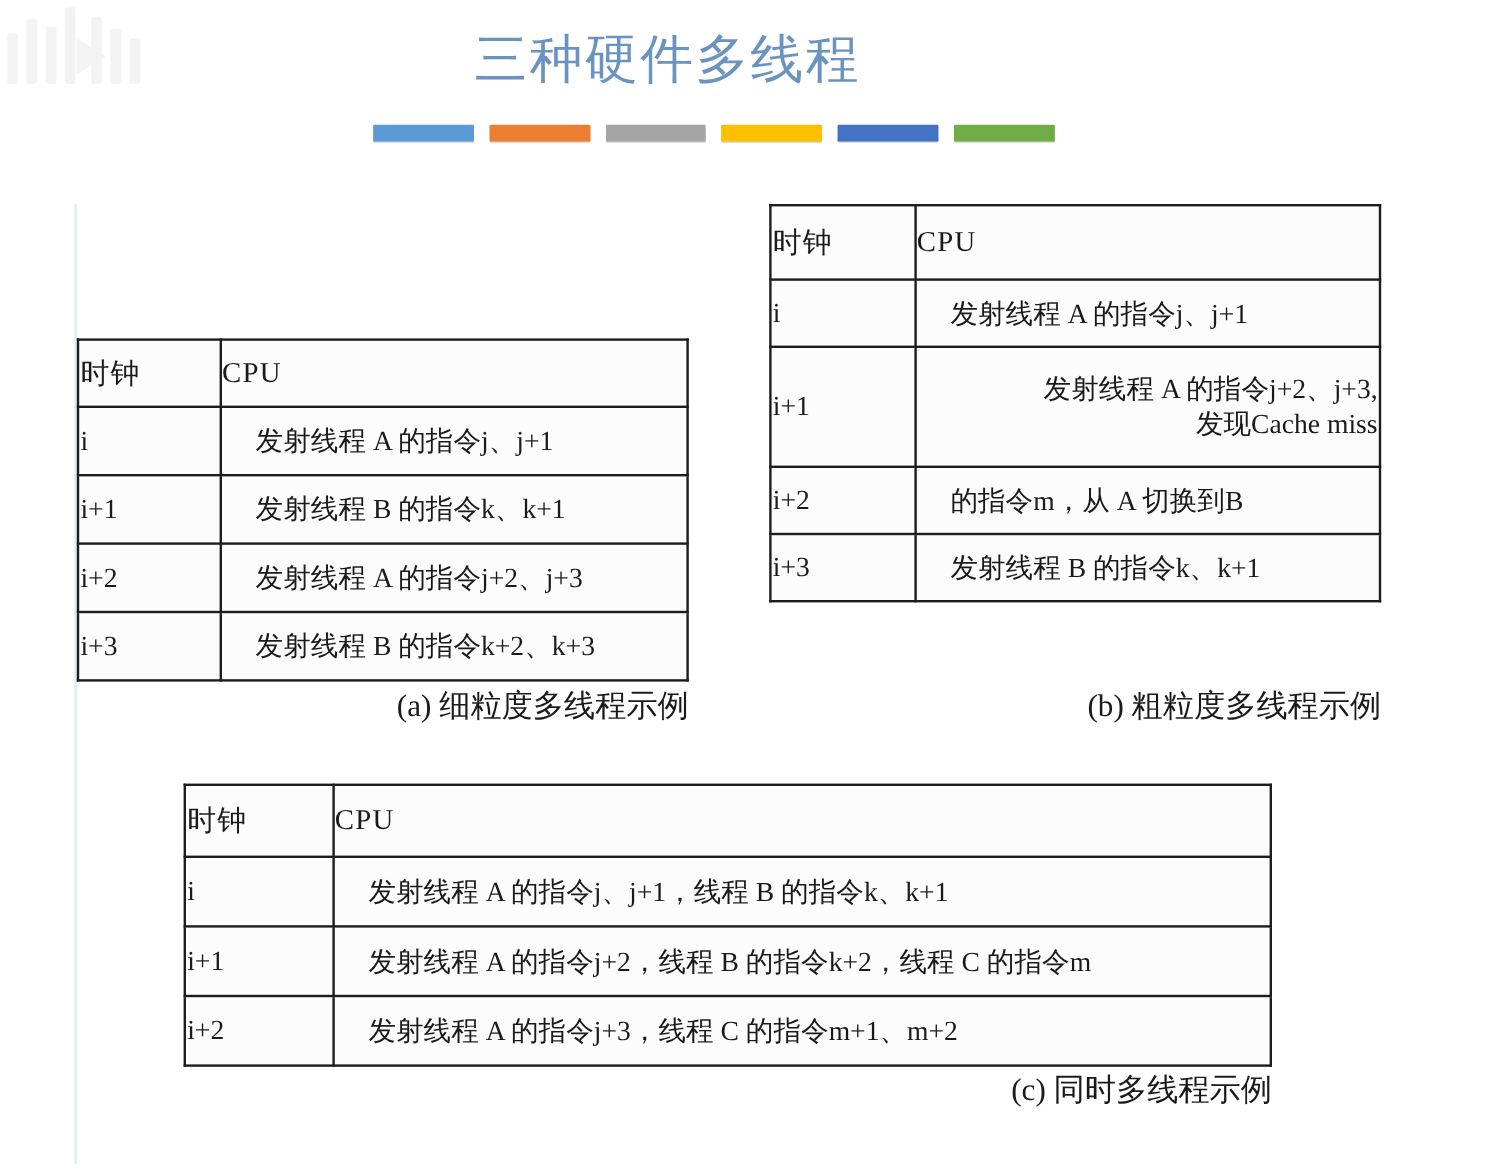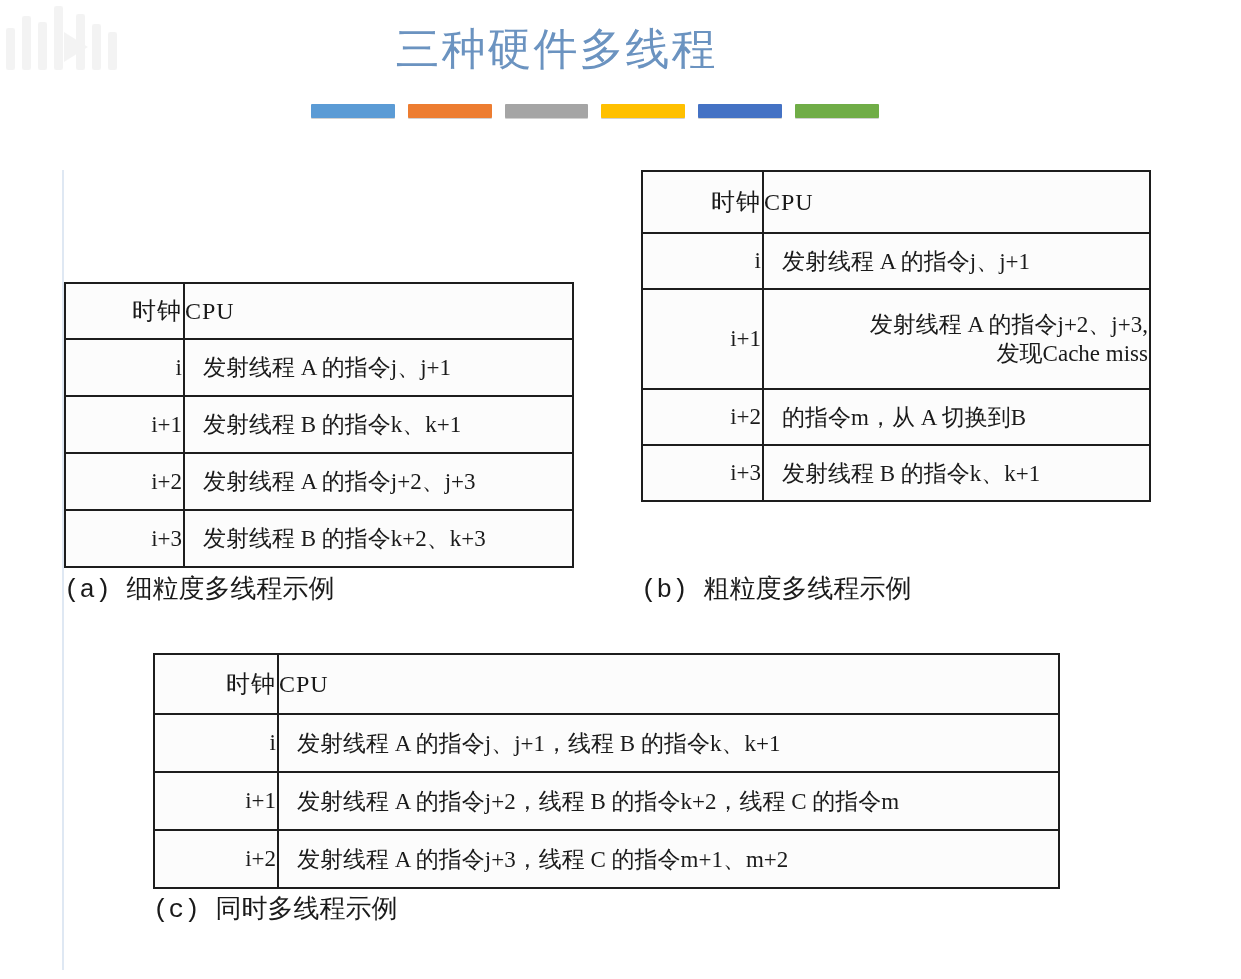--- a/index.html
+++ b/index.html
@@ -78,26 +78,26 @@
     background: #fcfcfc;
     table-layout: fixed;
   }
   .tbl td, .tbl th {
     border: 2px solid #1d1d1d;
     background: #fcfcfc;
     font-weight: 400;
     vertical-align: middle;
   }
   .tbl .clock-col {
-    text-align: right;
+    text-align: left;
     font-family: "Liberation Serif", "DejaVu Serif", serif;
   }
   .tbl .cpu-col {
     text-align: left;
-    padding-left: 18px;
+    padding-left: 28px;
     font-family: "Liberation Serif", "DejaVu Serif", serif;
   }
   .tbl thead .cpu-col {
     padding-left: 0;
   }
   .tbl thead .clock-col,
   .tbl thead .cpu-col {
     letter-spacing: 1px;
   }
 
@@ -132,25 +132,25 @@
     width: 907px;
     font-size: 23px;
   }
   #table-c .clock-col { width: 120px; }
   #table-c thead td { height: 56px; font-size: 24px; }
   #table-c tbody td { height: 54px; }
 
   
   .caption {
     position: absolute;
-    font-family: Liberation Mono, monospace;
+    font-family: Liberation Serif, serif;
     font-size: 26px;
     color: #1a1a1a;
     white-space: nowrap;
-    text-align: left;
+    text-align: right;
   }
   #caption-a { left: 64px; top: 571px; width: 510px; }
   #caption-b { left: 641px; top: 571px; width: 510px; }
   #caption-c { left: 153px; top: 891px; width: 907px; }
 </style>
 </head>
 <body>
 
 <div class="watermark">
   <svg viewBox="0 0 120 72" width="120" height="72" aria-hidden="true">

